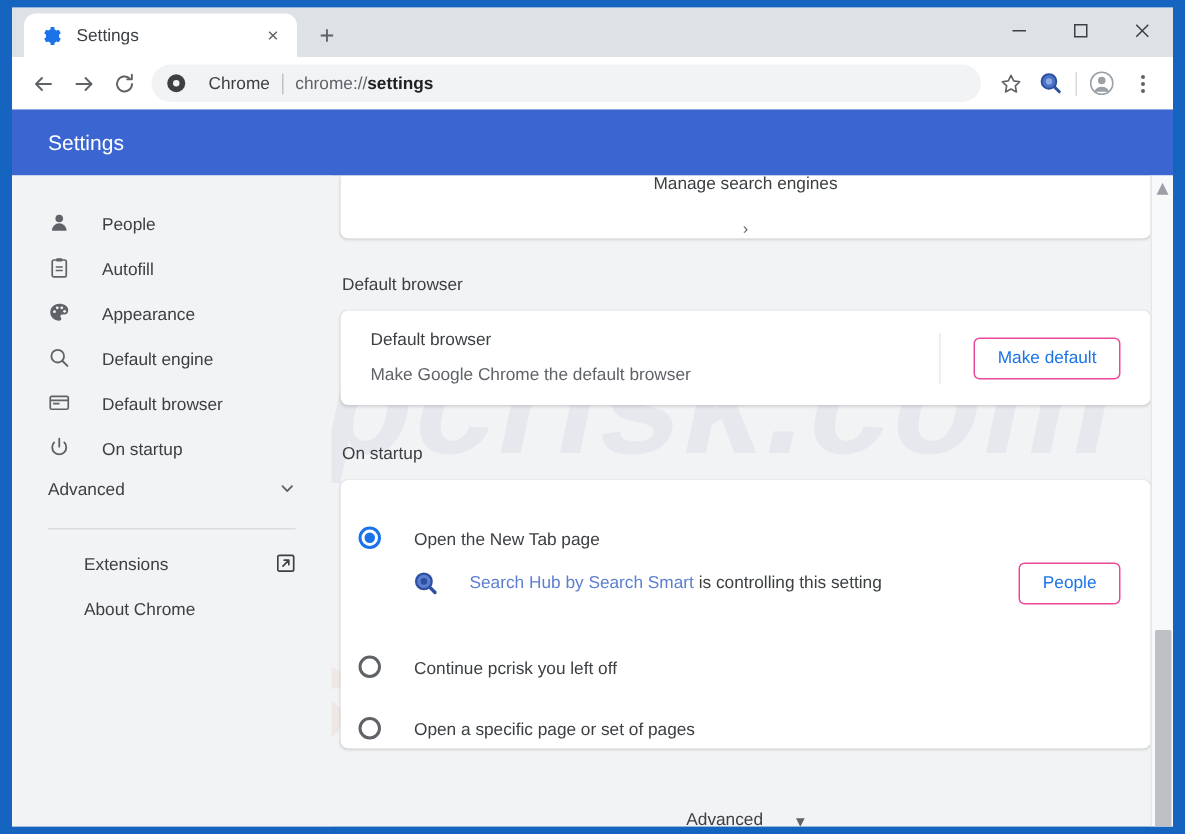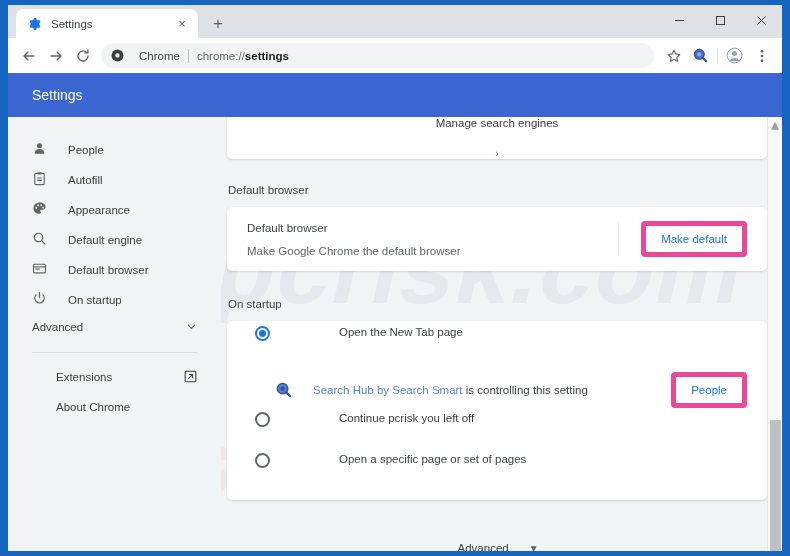--- a/index.html
+++ b/index.html
@@ -258,35 +258,34 @@
     margin: 25px 0 11px 1px;
   }
   .section-title.st2 { margin-top: 27px; }
 
   .db-card { padding: 14px 20px; display: flex; align-items: center; }
   .db-text { flex: 1; }
   .db-title { font-size: 11.5px; color: #3C4043; }
   .db-sub { font-size: 11.5px; color: #5F6368; margin-top: 11px; }
   .vdiv { width: 1px; height: 34px; background: #E8EAED; margin-right: 22px;}
   .btn-outline {
-    border: 5px solid #ec4899;
+    border: 1px solid #ec4899;
     border-radius: 4px;
     color: #1A73E8;
     font-size: 11.5px; font-weight: 500;
     padding: 7px 15px;
     background: #fff;
     white-space: nowrap;
   }
 
   .startup-card { padding: 5px 0 6px 0; }
   .radio-row {
-    display: flex; align-items: flex-start;
-    padding: 0 28px;
+    display: flex; align-items: flex-end;
+    padding: 0 12px;
     height: 41px;
-    gap: 47px;
   }
   .radio {
     width: 15px; height: 15px; flex: none;
     border-radius: 50%;
     border: 2px solid #5F6368;
     position: relative;
   }
   .radio.on { border-color: #1A73E8; }
   .radio.on::after {
     content: "";

